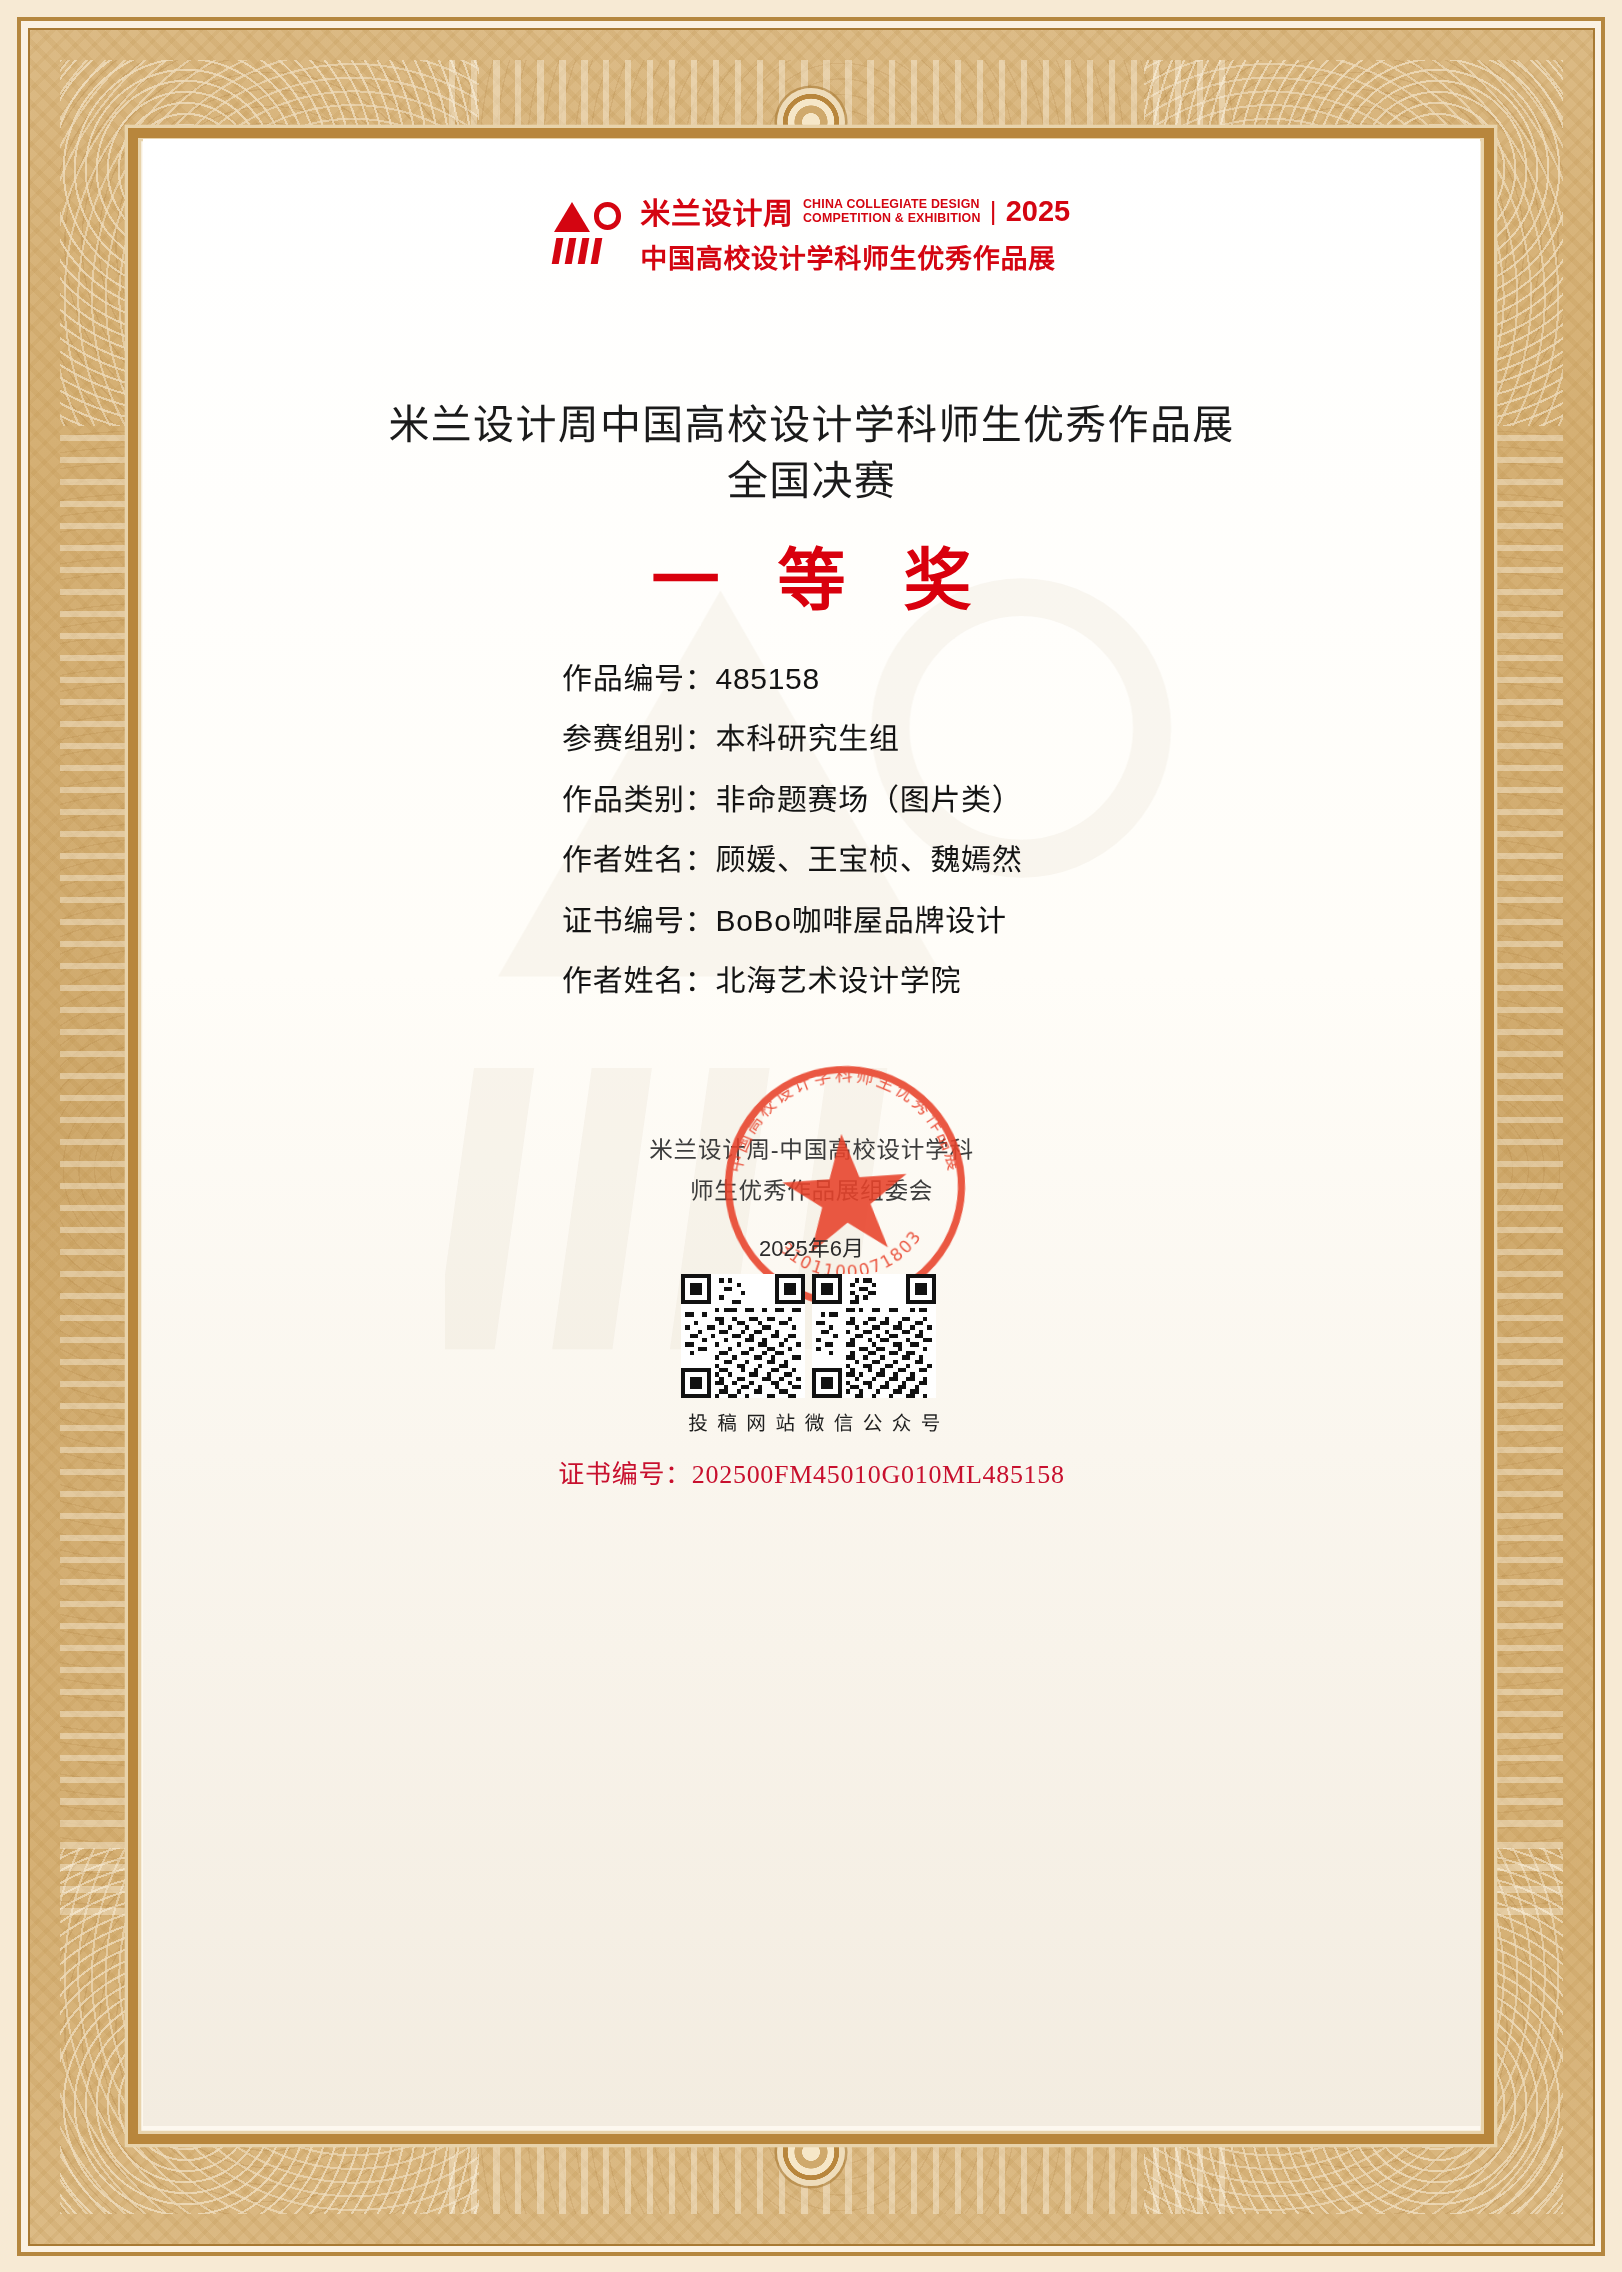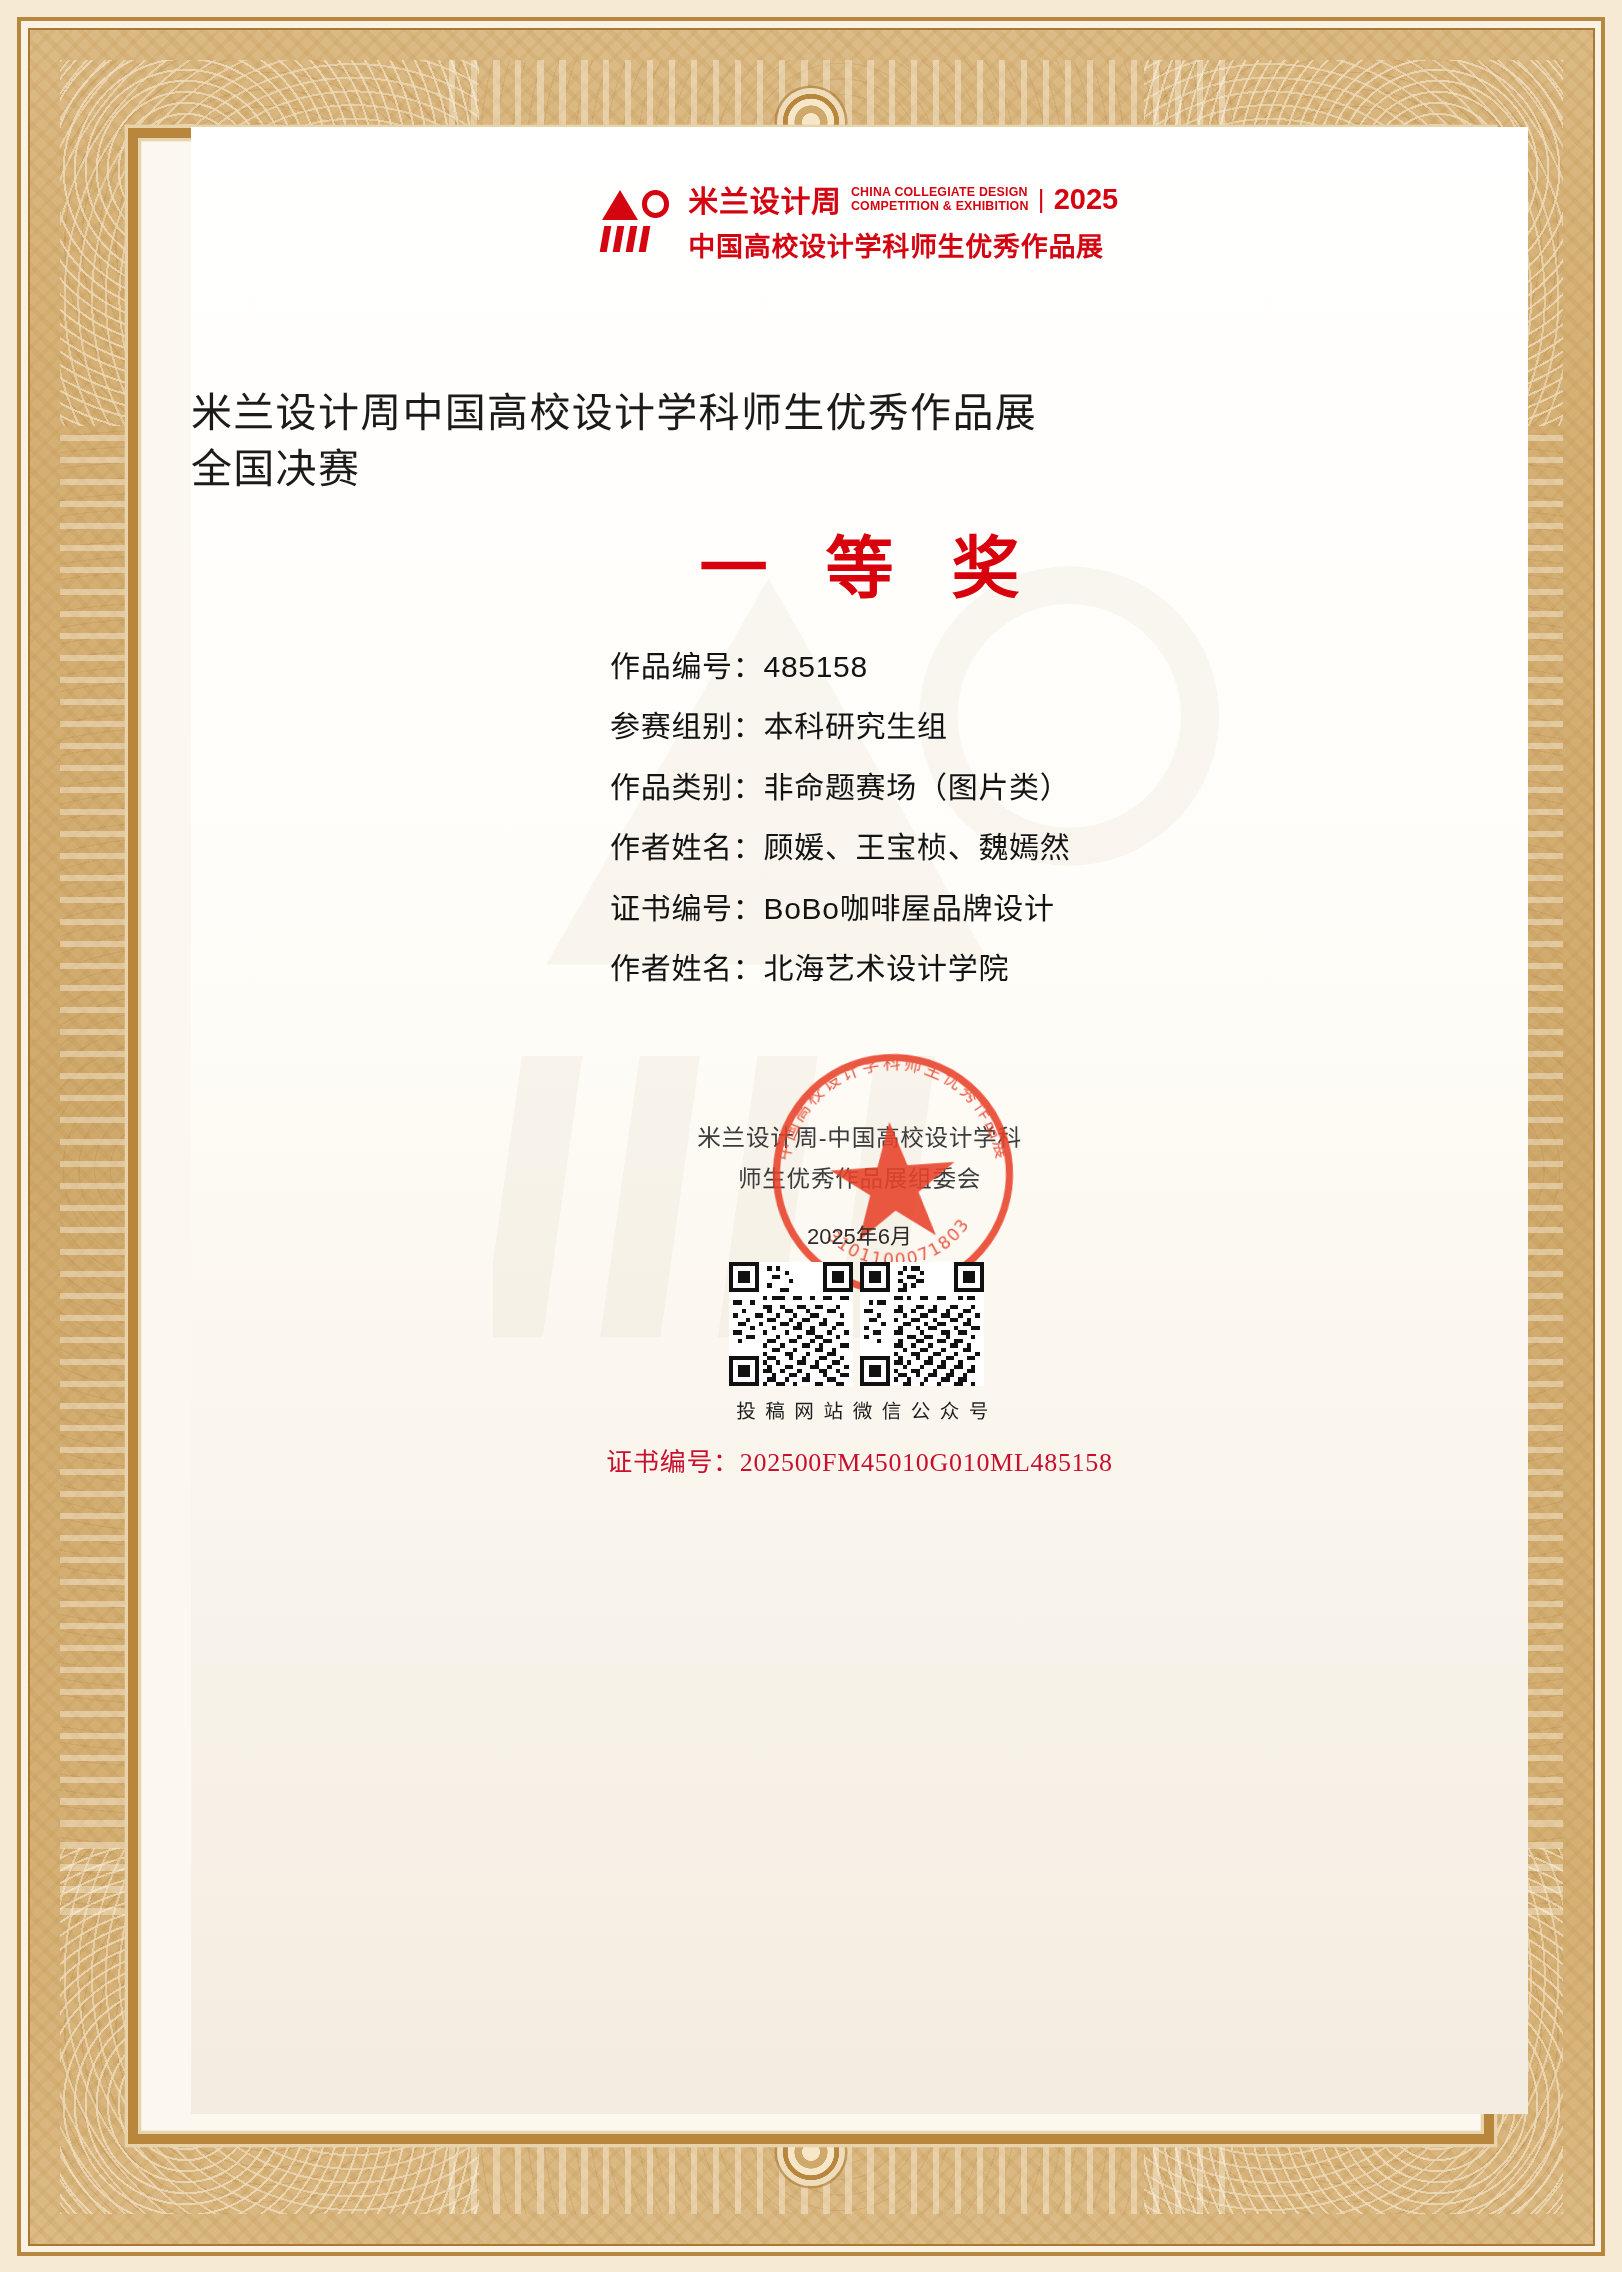--- a/index.html
+++ b/index.html
@@ -100,25 +100,24 @@
     background:
       radial-gradient(circle, #f6e7c8 0 18%, #cfa96c 19% 34%, #f6e7c8 35% 48%, #b8863c 49% 58%, #eedcba 59% 100%);
     box-shadow: 0 0 0 2.6px rgba(168,122,52,.6);
   }
   .rosette-top { top: 58px; }
   .rosette-bottom { bottom: 58px; }
 
   
   .content {
     position: absolute;
-    left: 143px; top: 127px;
+    left: 143px; top: 139px;
     width: 1337px; height: 1987px;
     background: linear-gradient(180deg, #ffffff 0%, #fffdf8 42%, #f3ece0 100%);
     overflow: hidden;
-    margin-left: 48px;
   }
 
   
   .watermark {
     position: absolute;
     left: 50%; top: 432px;
     transform: translateX(-50%);
     width: 733px; height: 824px;
     opacity: .5;
     pointer-events: none;
@@ -182,20 +181,21 @@
     text-align: center;
     font-size: 98px;
     font-weight: bold;
     color: #d9000d;
     letter-spacing: 14.4px;
     text-indent: 14.4px;
     font-family: "DejaVu Serif", "Liberation Serif", serif;
   }
   .event-name {
     position: absolute; top: 258px; left: 0; right: 0;
+    text-align: center;
     font-size: 41px;
     color: #1b1b1b;
     line-height: 56px;
     letter-spacing: 1.3px;
   }
   .award-level {
     position: absolute; top: 386px; left: 0; right: 0;
     text-align: center;
     font-size: 68px;
     font-weight: bold;

